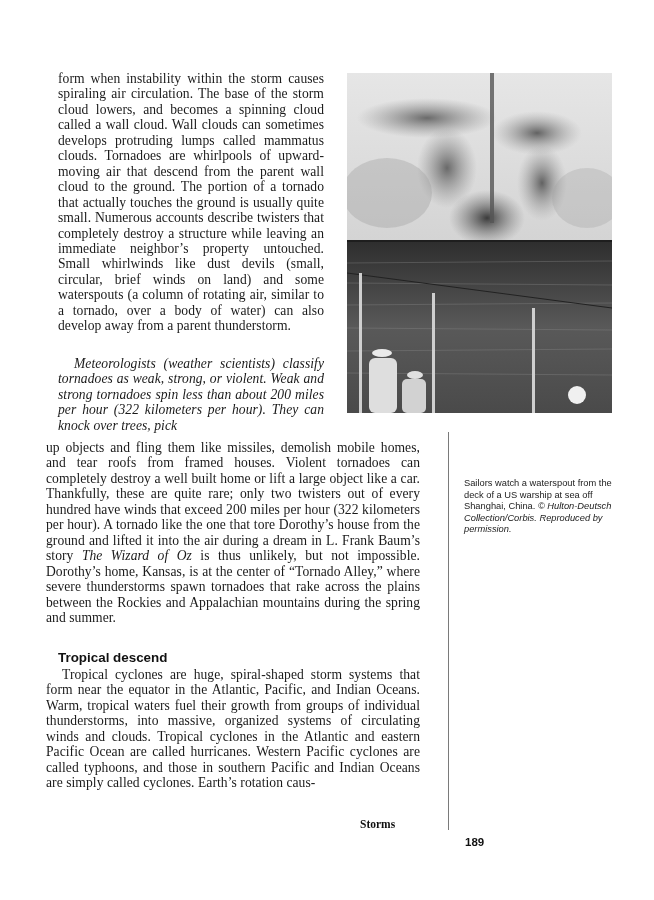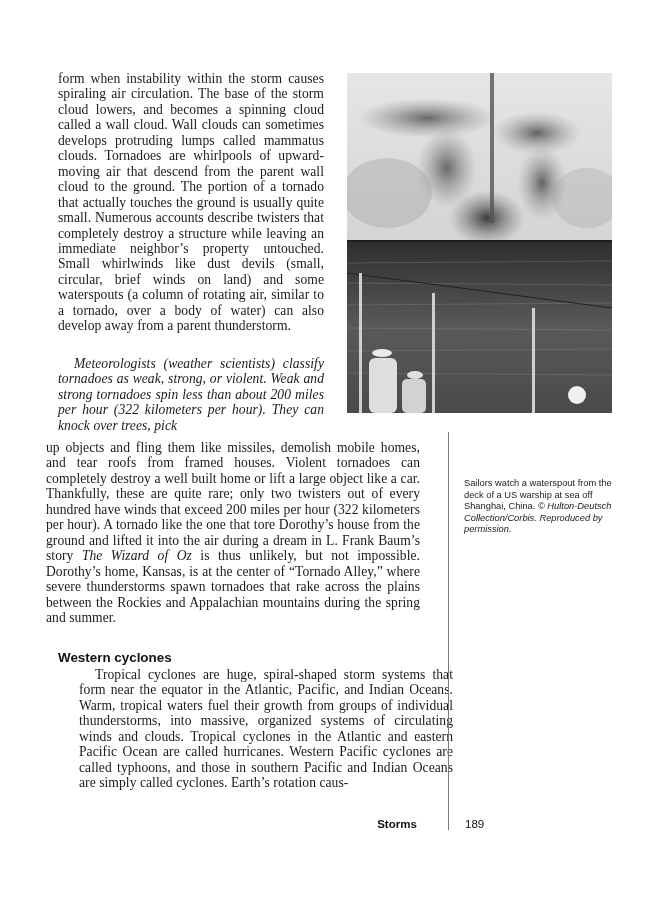--- a/index.html
+++ b/index.html
@@ -20,61 +20,61 @@
     .wide { left: 46px; width: 374px; }
     .indent { text-indent: 16px; }
     .para1 { top: 71px; font-family: Liberation Serif, serif; }
     .para2 { top: 356px; font-style: italic; }
     .para2b { top: 440px; }
     .heading {
       position: absolute; left: 58px; top: 650px;
       font-family: "Liberation Sans", "DejaVu Sans", sans-serif;
       font-weight: bold; font-size: 13.4px; color: #111;
     }
-    .para3 { top: 667px; margin-left: 33px; }
+    .para3 { top: 667px; }
     em { font-style: italic; }
 
     .photo {
       position: absolute; left: 347px; top: 73px; width: 265px; height: 340px;
       overflow: hidden; background: #cfcfcf;
     }
     .photo svg { display: block; }
 
     .rule {
       position: absolute; left: 448px; top: 432px; width: 1px; height: 398px;
       background: #7a7a7a;
     }
     .caption {
       position: absolute; left: 464px; top: 436px; width: 150px;
       font-family: "Liberation Sans", "DejaVu Sans", sans-serif;
       font-size: 9.3px; line-height: 11.6px; color: #222; margin-top: 42px;
     }
     .caption em { font-style: italic; }
 
     .footer-section {
-      position: absolute; top: 818px; left: 360px; width: 74px; text-align: center;
-      font-family: Liberation Sans, sans-serif;
+      position: absolute; top: 818px; left: 360px; width: 74px; text-align: left;
+      font-family: Liberation Serif, serif;
       font-weight: bold; font-size: 11.5px; color: #111;
     }
     .footer-page {
-      position: absolute; top: 818px; left: 465px;
+      position: absolute; top: 836px; left: 465px;
       font-family: "Liberation Sans", "DejaVu Sans", sans-serif;
-      font-weight: normal; font-size: 11.5px; color: #111;
+      font-weight: bold; font-size: 11.5px; color: #111;
     }
   </style>
 </head>
 <body>
 
 <p class="p narrow para1">form when instability within the storm causes spiraling air circulation. The base of the storm cloud lowers, and becomes a spinning cloud called a wall cloud. Wall clouds can sometimes develops protruding lumps called mammatus clouds. Tornadoes are whirlpools of upward-moving air that descend from the parent wall cloud to the ground. The portion of a tornado that actually touches the ground is usually quite small. Numerous accounts describe twisters that completely destroy a structure while leaving an immediate neighbor’s property untouched. Small whirlwinds like dust devils (small, circular, brief winds on land) and some waterspouts (a column of rotating air, similar to a tornado, over a body of water) can also develop away from a parent thunderstorm.</p>
 
 <p class="p narrow indent para2">Meteorologists (weather scientists) classify tornadoes as weak, strong, or violent. Weak and strong tornadoes spin less than about 200 miles per hour (322 kilometers per hour). They can knock over trees, pick</p>
 
 <p class="p wide para2b"><span>up objects and fling them like missiles, demolish mobile homes, and tear roofs from framed houses. Violent tornadoes can completely destroy a well built home or lift a large object like a car. Thankfully, these are quite rare; only two twisters out of every hundred have winds that exceed 200 miles per hour (322 kilometers per hour). A tornado like the one that tore Dorothy’s house from the ground and lifted it into the air during a dream in L. Frank Baum’s story </span><em>The Wizard of Oz</em><span> is thus unlikely, but not impossible. Dorothy’s home, Kansas, is at the center of “Tornado Alley,” where severe thunderstorms spawn tornadoes that rake across the plains between the Rockies and Appalachian mountains during the spring and summer.</span></p>
 
-<div class="heading">Western cyclones</div>
+<div class="heading">Tropical descend</div>
 
 <p class="p wide indent para3">Tropical cyclones are huge, spiral-shaped storm systems that form near the equator in the Atlantic, Pacific, and Indian Oceans. Warm, tropical waters fuel their growth from groups of individual thunderstorms, into massive, organized systems of circulating winds and clouds. Tropical cyclones in the Atlantic and eastern Pacific Ocean are called hurricanes. Western Pacific cyclones are called typhoons, and those in southern Pacific and Indian Oceans are simply called cyclones. Earth’s rotation caus-</p>
 
 <div class="photo">
   <svg width="265" height="340" viewBox="0 0 265 340" xmlns="http://www.w3.org/2000/svg">
     <defs>
       <linearGradient id="sky" x1="0" y1="0" x2="0" y2="1">
         <stop offset="0" stop-color="#e6e6e6"></stop>
         <stop offset="1" stop-color="#d4d4d4"></stop>
       </linearGradient>

